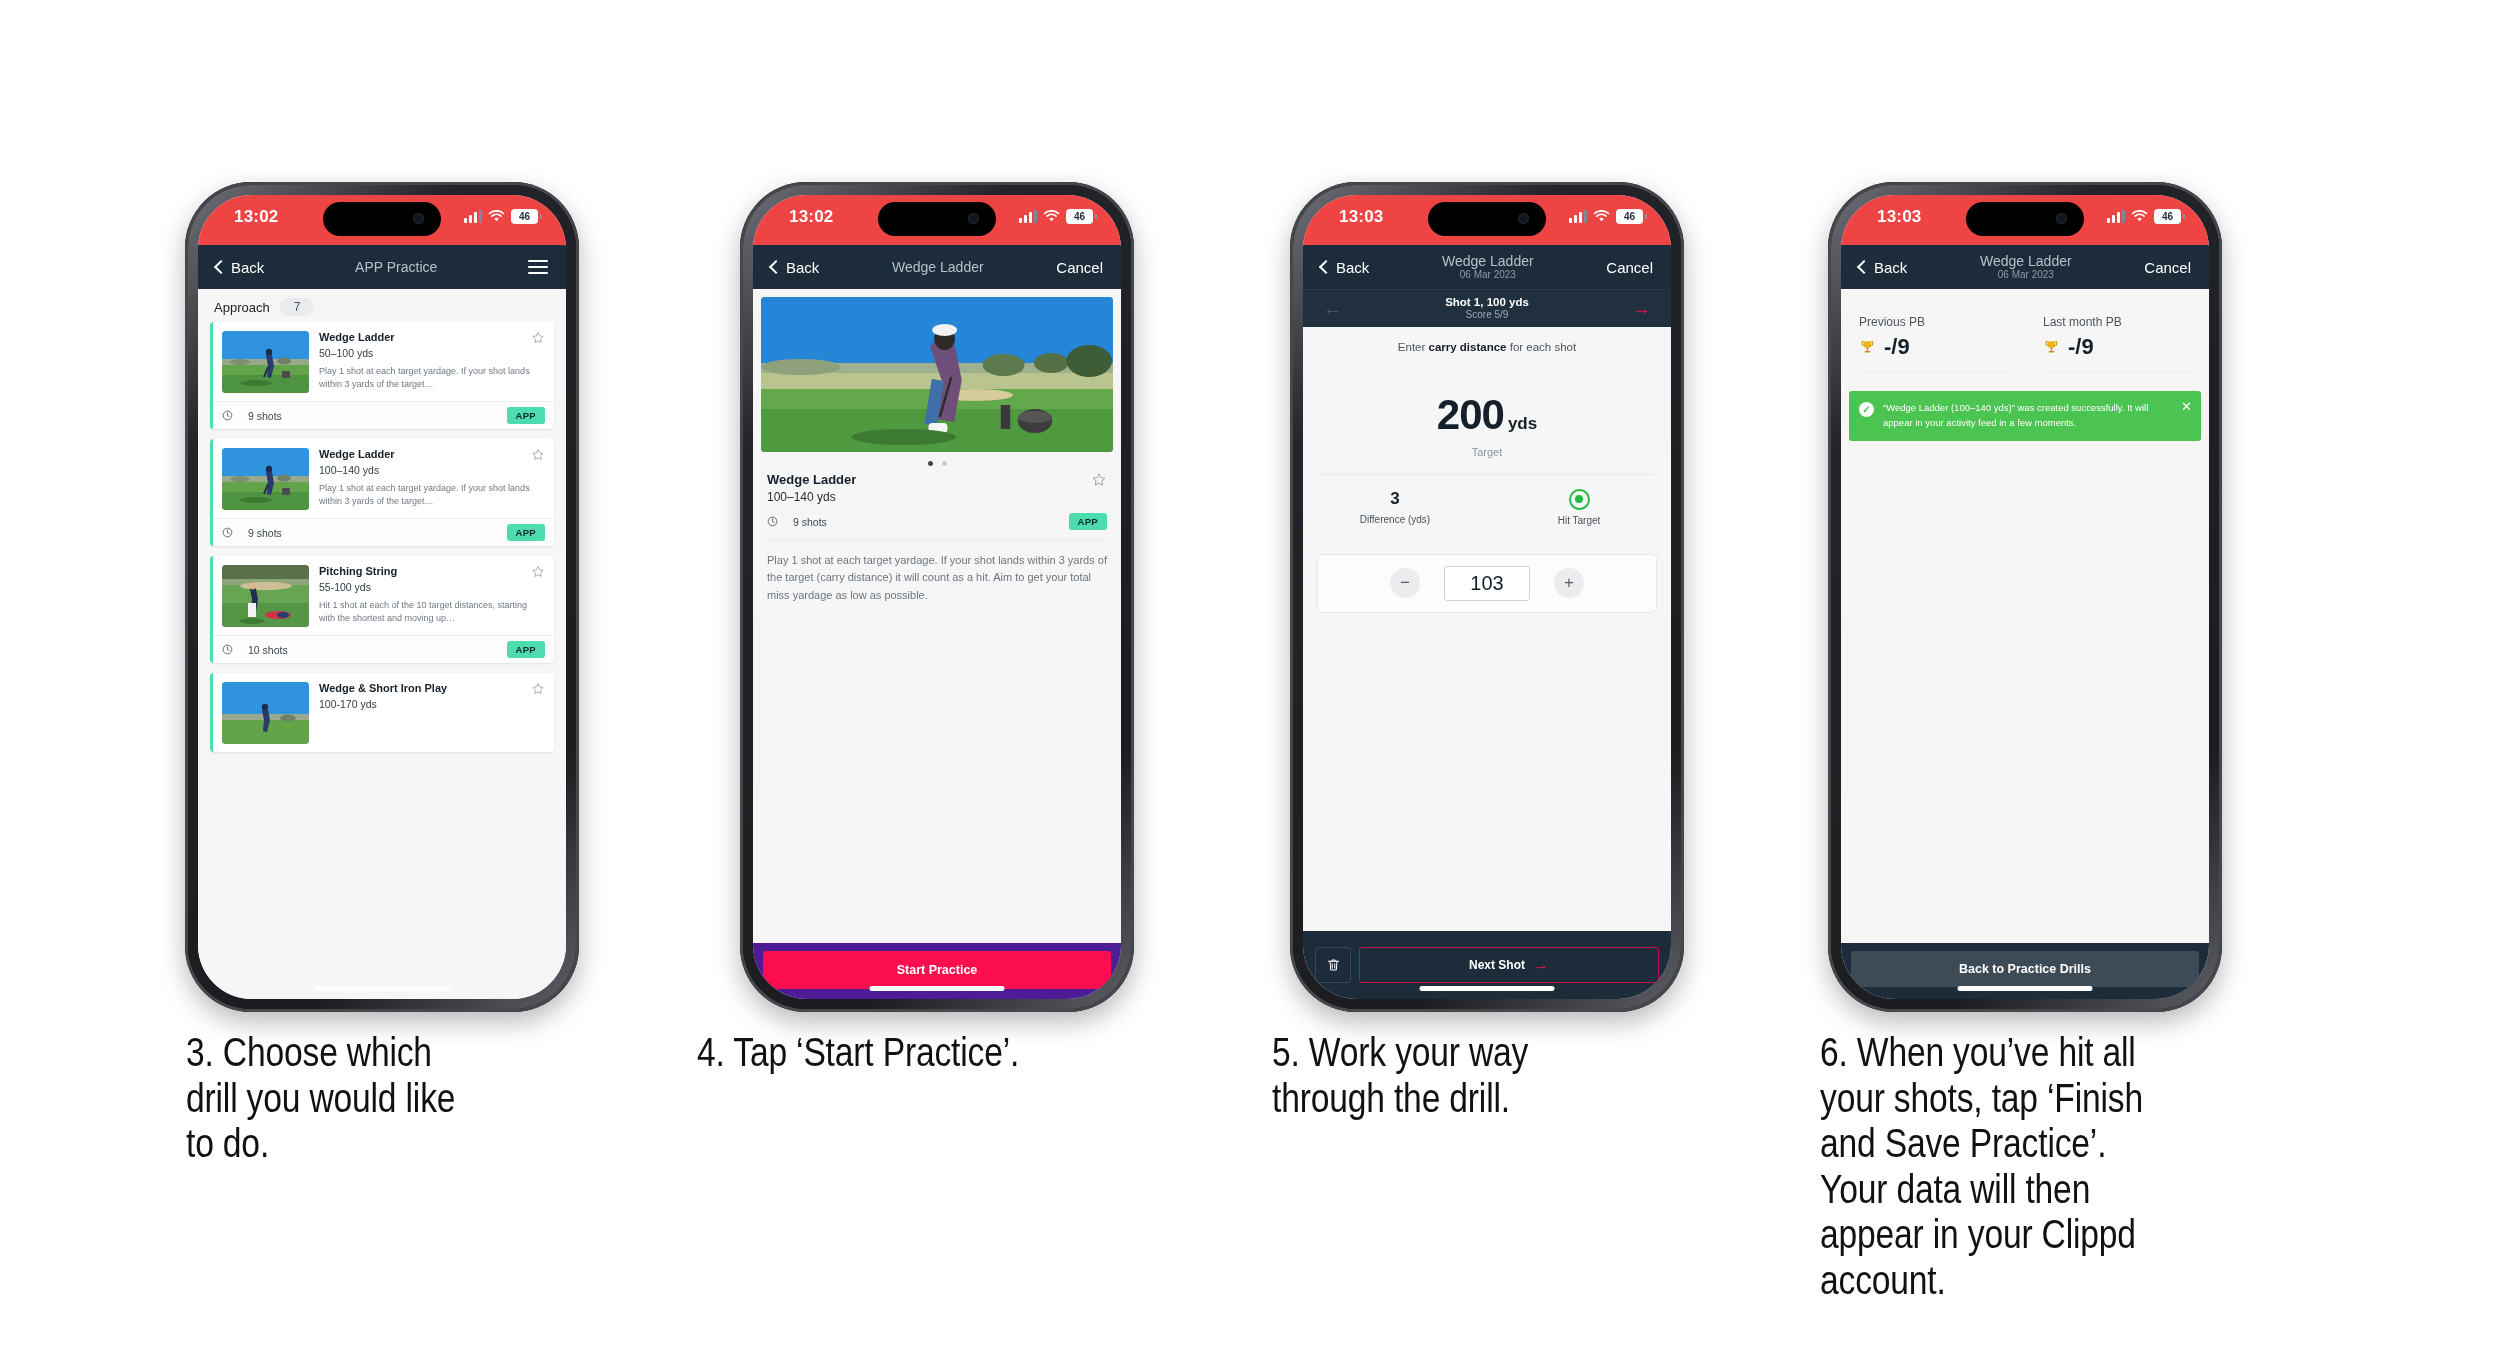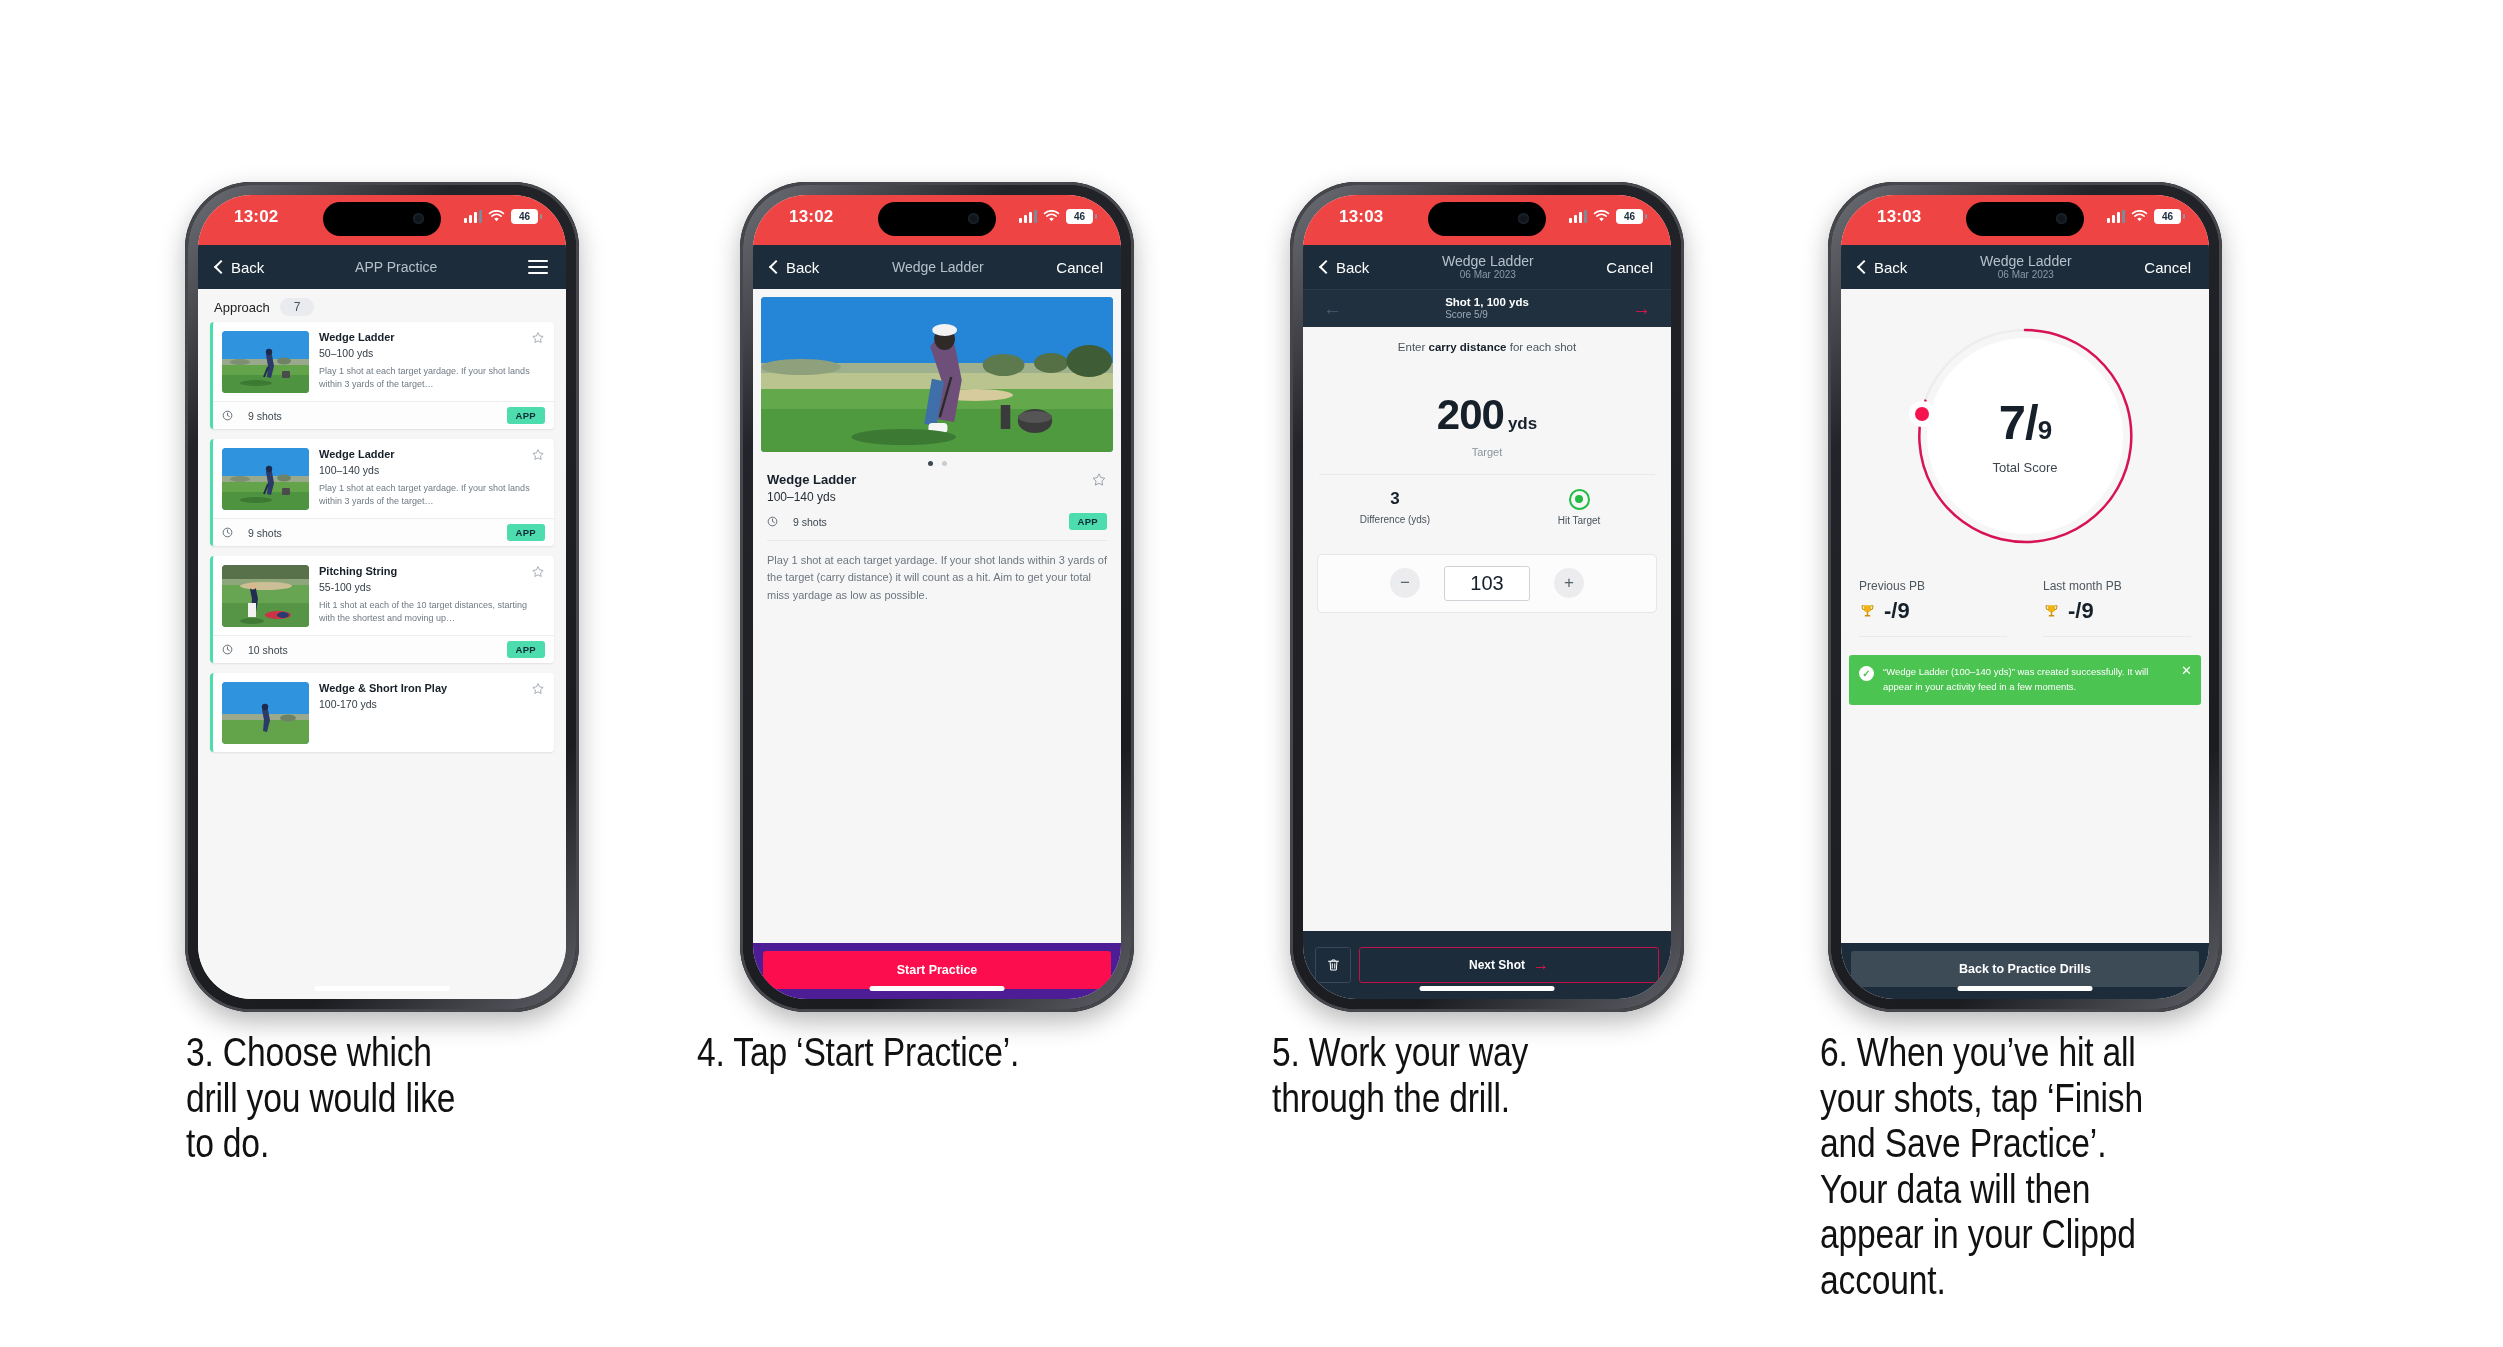--- a/index.html
+++ b/index.html
@@ -118,21 +118,21 @@
     background:#fb0d4e;color:#fff;text-align:center;font-size:12.5px;font-weight:bold;
     padding:12px 0;margin:0 10px 0;border-radius:3px;cursor:pointer;
   }
   .cta-wrap{background:#4c1d95;padding:8px 0 0;flex-shrink:0;height:48px;}
 
   
   .shotbar{
     background:#20303f;color:#fff;display:flex;align-items:center;justify-content:space-between;
     padding:5px 20px;flex-shrink:0;border-top:1px solid #2b3b4a;
   }
-  .shotbar .mid{text-align:left;line-height:1.25;}
+  .shotbar .mid{text-align:center;line-height:1.25;}
   .shotbar .s1{font-size:11.5px;font-weight:bold;}
   .shotbar .s2{font-size:10px;color:#9daab6;}
   .arr{font-size:19px;line-height:1;}
   .arr.dim{color:#4e5e6d;}
   .arr.pink{color:#fb0d4e;}
   .enter{text-align:center;font-size:11.5px;color:#4a545d;padding:14px 0 0;}
   .enter b{color:#16202a;}
   .bignum{text-align:center;padding:38px 0 0;}
   .bignum .n{font-size:42px;font-weight:bold;color:#16202a;letter-spacing:-1px;}
   .bignum .u{font-size:17px;font-weight:bold;color:#16202a;margin-left:4px;}
@@ -615,35 +615,20 @@
           <span>Back</span>
         </div>
         <div class="nav-title">
           <span>Wedge Ladder</span>
           <span class="sub">06 Mar 2023</span>
         </div>
         <div class="nav-right">Cancel</div>
       </div>
 
       <div class="body">
-        <div class="ringwrap">
-          <svg width="234" height="234" viewBox="0 0 234 234">
-            <circle cx="117" cy="117" r="106" fill="none" stroke="#ededee" stroke-width="2.5"></circle>
-            <circle cx="117" cy="117" r="98" fill="#fff"></circle>
-            <path d="M117 11 A106 106 0 1 1 17.4 81.6" fill="none" stroke="#d81253" stroke-width="2.5" stroke-linecap="round"></path>
-            <circle cx="14" cy="95" r="13" fill="#fff"></circle>
-            <circle cx="14" cy="95" r="7" fill="#f5124f"></circle>
-          </svg>
-          <div class="ringcenter">
-            <div class="score">
-              <span>7</span><span>/</span><span class="den">9</span>
-            </div>
-            <div class="score-lab">Total Score</div>
-          </div>
-        </div>
 
         <div class="pbrow">
           <div class="pbcol">
             <div class="k">Previous PB</div>
             <div class="pbval">
               <svg width="17" height="17" viewBox="0 0 24 24">
                 <path d="M7 3h10v5a5 5 0 0 1-10 0z" fill="#f0b417"></path>
                 <path d="M7 4H4.5v2A3.5 3.5 0 0 0 8 9.5M17 4h2.5v2A3.5 3.5 0 0 1 16 9.5" fill="none" stroke="#c98f0d" stroke-width="1.5"></path>
                 <rect x="11" y="12" width="2" height="5" fill="#c98f0d"></rect>
                 <rect x="8" y="17" width="8" height="2.2" rx="1" fill="#c98f0d"></rect>

